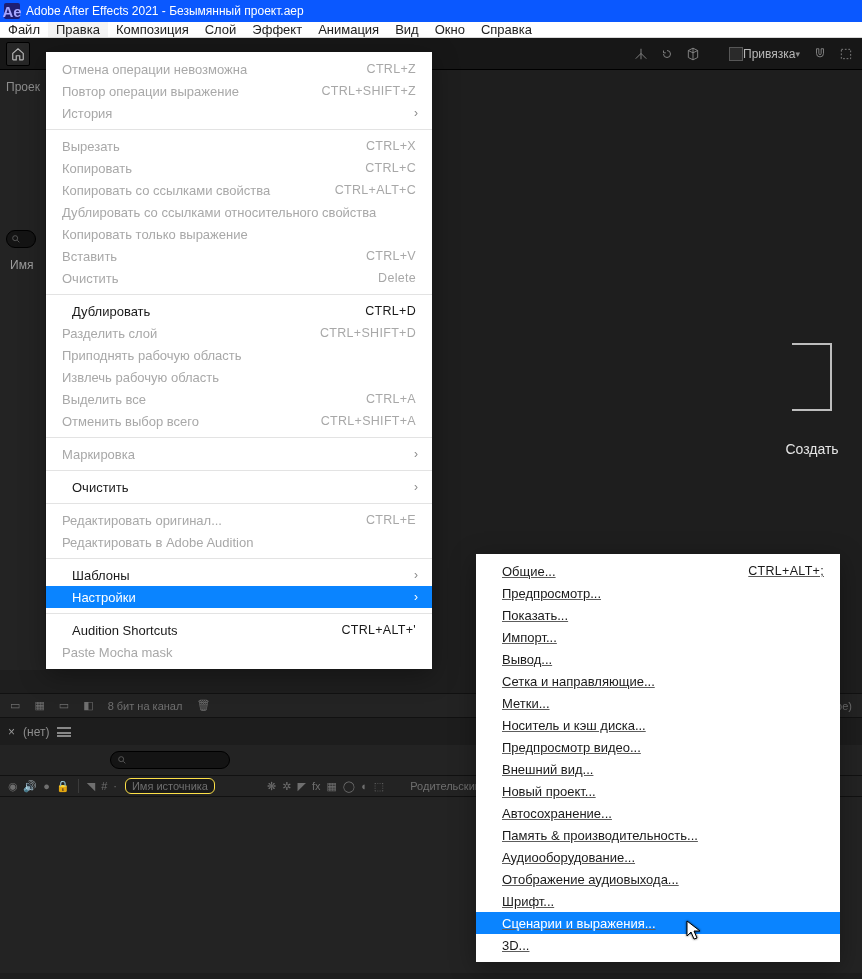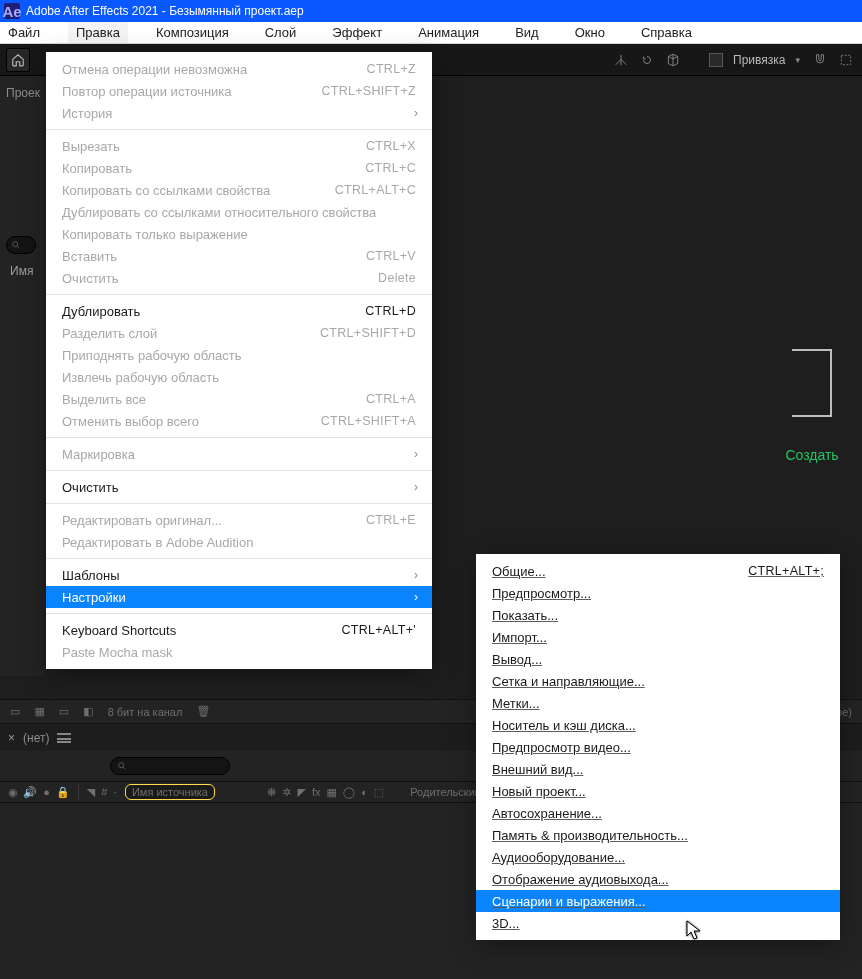--- a/index.html
+++ b/index.html
@@ -2,29 +2,29 @@
 <html><head>
 <meta charset="utf-8">
 <style>
 * { margin: 0; padding: 0; box-sizing: border-box; font-family: "Segoe UI", Tahoma, sans-serif; user-select: none; }
 html, body { width: 862px; height: 979px; overflow: hidden; background: #1e1e1e; }
 
 .titlebar { height: 22px; background: #0a58ff; display: flex; align-items: center; padding: 0 4px; }
 .titlebar .app-icon { width: 16px; height: 16px; background: #1e1e73; color: #a7a7ff; font-size: 15px; font-weight: bold; display: flex; align-items: center; justify-content: center; border-radius: 2px; margin-right: 6px; }
 .titlebar .title { color: #ffffff; font-size: 12px; }
 
-.menubar { height: 22px; background: #ffffff; display: flex; align-items: stretch; border-bottom: 1px solid #d9d9d9; gap: 20px; }
+.menubar { height: 16px; background: #ffffff; display: flex; align-items: stretch; border-bottom: 1px solid #d9d9d9; }
 .menubar .menu-item { padding: 0 8px; display: flex; align-items: center; font-size: 13px; color: #222; cursor: default; }
 .menubar .menu-item.open { background: #f4f4f4; }
 
 .toolbar { height: 32px; background: #171717; display: flex; align-items: center; padding: 0 6px; gap: 6px; border-bottom: 1px solid #000; }
 .toolbar .home-icon { width: 24px; height: 24px; color: #b8b8b8; background:#272727; border:1px solid #000; border-radius:2px; display:flex;align-items:center;justify-content:center;}
 .toolbar .spacer { flex: 1; }
 .toolbar .tool-btn { width: 20px; height: 20px; color: #8d8d8d; display:flex;align-items:center;justify-content:center; }
-.toolbar .snap { color: #b8b8b8; font-size: 12px; display:flex;align-items:center; gap:10px; padding:0 4px;}
+.toolbar .snap { color: #b8b8b8; font-size: 12px; display:flex;align-items:center; gap:0; padding:0 4px;}
 .toolbar .snap .cb { width:14px;height:14px;border:1px solid #575757;background:#2a2a2a; display:flex;align-items:center;justify-content:center;font-size:10px;color:#cacaca;}
 
 .workspace { position: relative; height: calc(100% - 22px - 22px - 32px); background: #1e1e1e; }
 
 .project-panel { position:absolute; left:0; top:0; width:45px; height:600px; background:#232323; font-size:12px; color:#8d8d8d; padding:4px; }
 .project-panel .label { padding:6px 2px; }
 .project-panel .search { position:absolute; top:160px; left:6px; width:30px; height:18px; background:#141414; border:1px solid #000; border-radius:9px; display:flex; align-items:center; padding-left:4px; color:#606060;}
 .project-panel .name-col { position:absolute; top:188px; left:10px; color:#9d9d9d;}
 
 .footer { position:absolute; bottom:256px; left:0; right:0; height:24px; background:#232323; display:flex; align-items:center; gap:6px; padding:0 6px; color:#6f6f6f; font-size:11px; border-top:1px solid #111;}
@@ -35,28 +35,28 @@
 .timeline-header .burger { width:14px;height:10px; border-top:2px solid #888; border-bottom:2px solid #888; position:relative;}
 .timeline-header .burger::before{content:"";position:absolute;top:3px;left:0;right:0;border-top:2px solid #888;}
 
 .timeline-body { position:absolute; bottom:0; left:0; right:0; height:228px; background:#232323; color:#6f6f6f; font-size:11px;}
 .timeline-body .search-row { height:30px; display:flex; align-items:center; padding-left:110px; gap:12px;}
 .timeline-body .search-row .sbox { width:120px; height:18px; background:#141414; border-radius:9px; display:flex; align-items:center; padding-left:6px; border:1px solid #000;}
 .timeline-body .icon-row { height:22px; display:flex; align-items:center; padding:0 8px; gap:6px; border-top:1px solid #111; border-bottom:1px solid #111;}
 .timeline-body .icon-row .sep { width:1px; height:14px; background:#3b3b3b; margin:0 2px;}
 .timeline-body .icon-row .txtbox { background:#1a1a1a; padding:1px 6px; border:1px solid #fde047; border-radius:6px; margin-left:2px;}
 
-.hero { position:absolute; right:0; top:200px; width:100px; height:260px; color:#22c55e; font-size:14px; display:flex; flex-direction:column; align-items:center; justify-content:center; gap:30px;}
+.hero { position:absolute; right:0; top:200px; width:100px; height:260px; color:#e5e5e5; font-size:14px; display:flex; flex-direction:column; align-items:center; justify-content:center; gap:30px;}
 .hero .box { width:40px; height:68px; border:2px solid #bdbdbd; border-left:none; display:flex; align-items:center; justify-content:flex-end;}
 
 .dropdown { position: absolute; background: #ffffff; box-shadow: 0 6px 24px rgba(0,0,0,0.35); font-size: 13px; color: #5c5c5c; padding: 6px 0; }
 .dropdown .row { height: 22px; display: flex; align-items: center; padding: 0 16px; justify-content: space-between; gap: 24px; cursor: default; }
 .dropdown .row .lbl { white-space: nowrap; }
 .dropdown .row .sc { color: #5c5c5c; letter-spacing: .3px; font-size: 12.5px; white-space: nowrap; }
-.dropdown .row.enabled .lbl, .dropdown .row.enabled .sc { color: #1a1a1a; }
+.dropdown .row.enabled .lbl, .dropdown .row.enabled .sc { color: #1a1a1a; margin-left: 10px; }
 .dropdown .row.disabled .lbl, .dropdown .row.disabled .sc { color: #a8a8a8; }
 .dropdown .row.highlight { background: #0a84ff; }
 .dropdown .row.highlight .lbl, .dropdown .row.highlight .sc, .dropdown .row.highlight .chev { color: #ffffff; }
 .dropdown .sep { height: 1px; background: #e3e3e3; margin: 5px 0; }
 .dropdown .chev { color: #8a8a8a; font-size: 12px; position:absolute; right:14px; }
 .dropdown .row { position:relative; }
 
 #edit-menu { left: 46px; top: 52px; width: 386px; }
 #prefs-menu { left: 476px; top: 554px; width: 364px; text-decoration: underline; }
 
@@ -193,21 +193,21 @@
     </div>
   </div>
 </div>
 
 <div id="edit-menu" class="dropdown">
     <div class="row disabled">
       <span class="lbl">Отмена операции невозможна</span>
       <span class="sc">CTRL+Z</span>
     </div>
     <div class="row disabled">
-      <span class="lbl">Повтор операции источника</span>
+      <span class="lbl">Повтор операции выражение</span>
       <span class="sc">CTRL+SHIFT+Z</span>
     </div>
     <div class="row disabled">
       <span class="lbl">История</span>
       <span class="chev">›</span>
     </div>
     <div class="sep"></div>
     <div class="row disabled">
       <span class="lbl">Вырезать</span>
       <span class="sc">CTRL+X</span>
@@ -279,21 +279,21 @@
     <div class="row enabled">
       <span class="lbl">Шаблоны</span>
       <span class="chev">›</span>
     </div>
     <div class="row enabled highlight">
       <span class="lbl">Настройки</span>
       <span class="chev">›</span>
     </div>
     <div class="sep"></div>
     <div class="row enabled">
-      <span class="lbl">Keyboard Shortcuts</span>
+      <span class="lbl">Audition Shortcuts</span>
       <span class="sc">CTRL+ALT+'</span>
     </div>
     <div class="row disabled">
       <span class="lbl">Paste Mocha mask</span>
     </div>
   </div>
 
 <div id="prefs-menu" class="dropdown">
     <div class="row enabled">
       <span class="lbl">Общие...</span>
@@ -333,20 +333,23 @@
       <span class="lbl">Автосохранение...</span>
     </div>
     <div class="row enabled">
       <span class="lbl">Память &amp; производительность...</span>
     </div>
     <div class="row enabled">
       <span class="lbl">Аудиооборудование...</span>
     </div>
     <div class="row enabled">
       <span class="lbl">Отображение аудиовыхода...</span>
+    </div>
+    <div class="row enabled">
+      <span class="lbl">Шрифт...</span>
     </div>
     <div class="row enabled highlight">
       <span class="lbl">Сценарии и выражения...</span>
     </div>
     <div class="row enabled">
       <span class="lbl">3D...</span>
     </div>
   </div>
 
 <div class="cursor">

